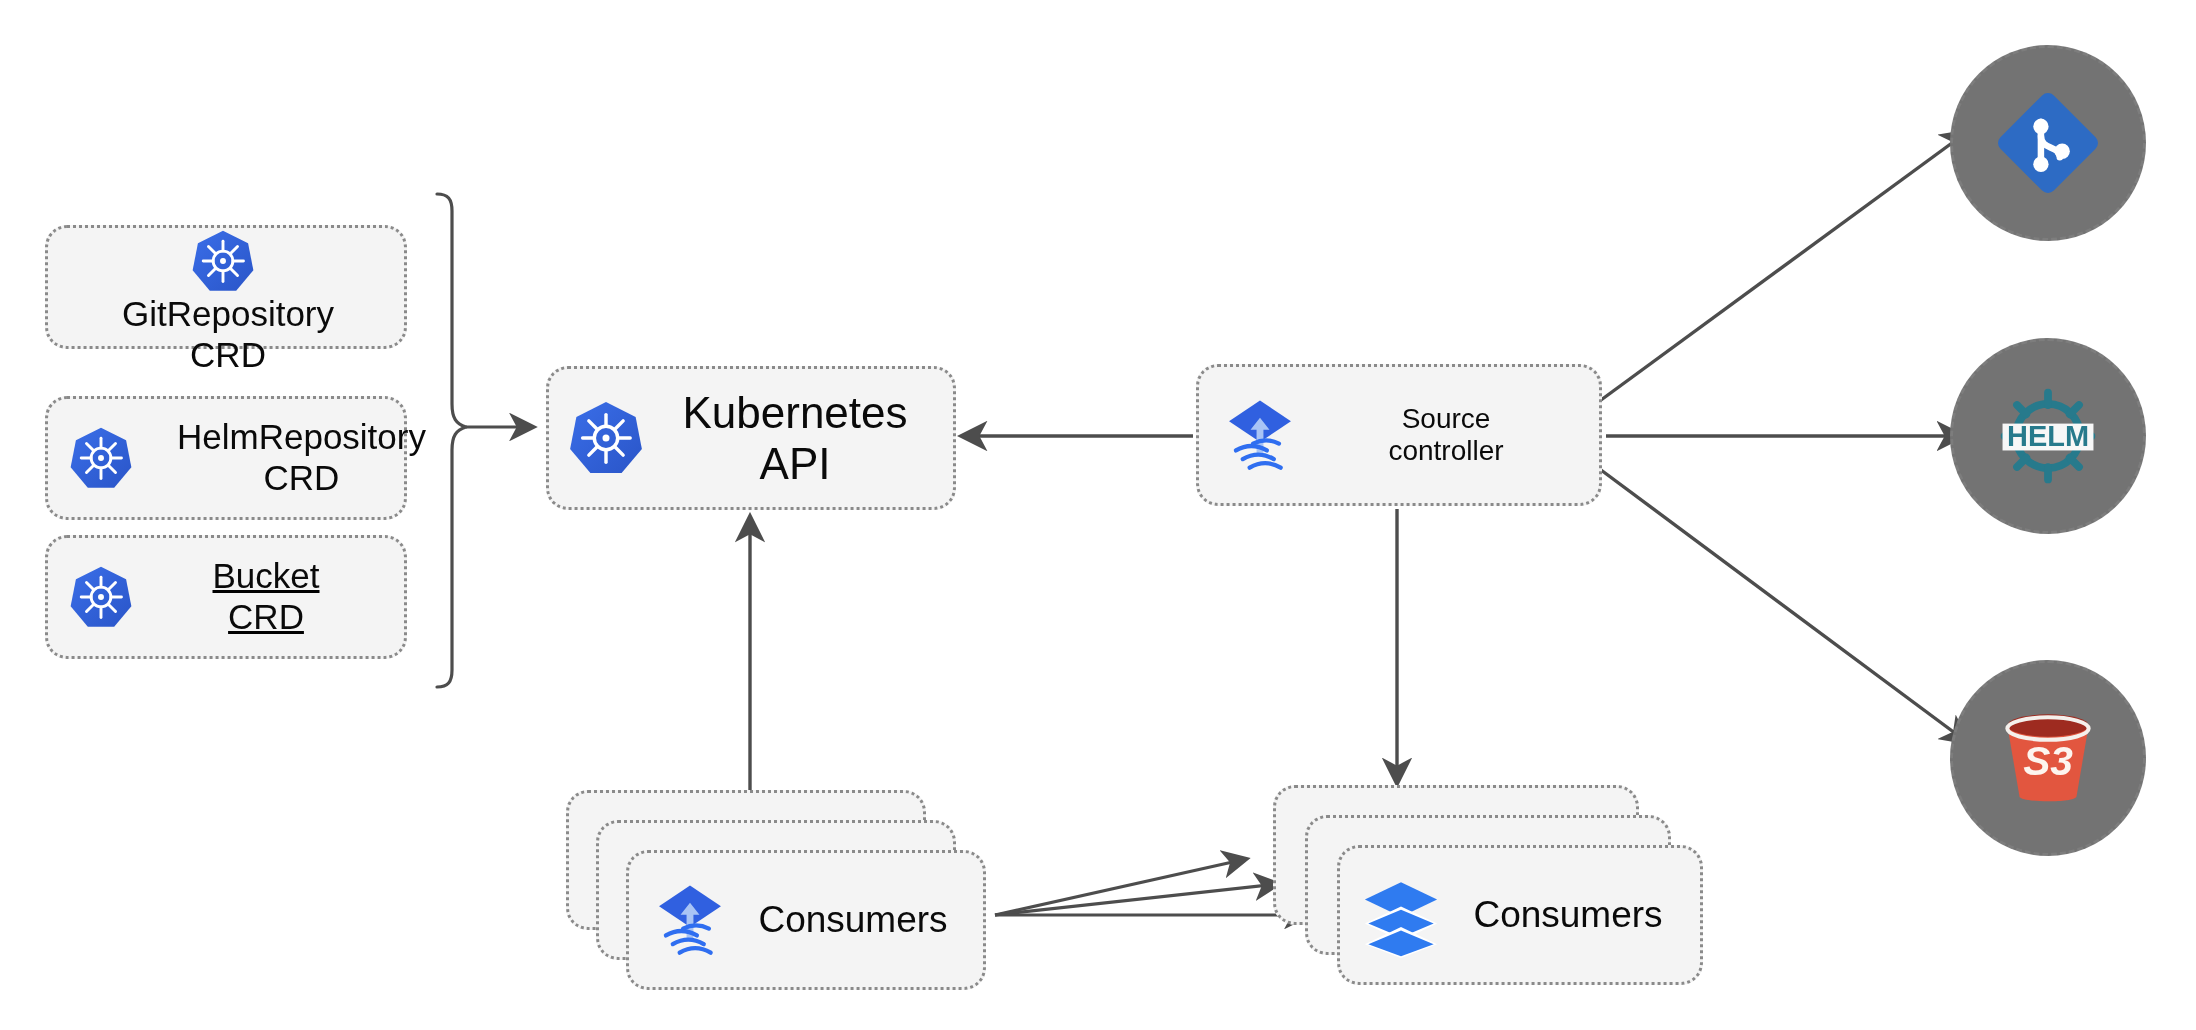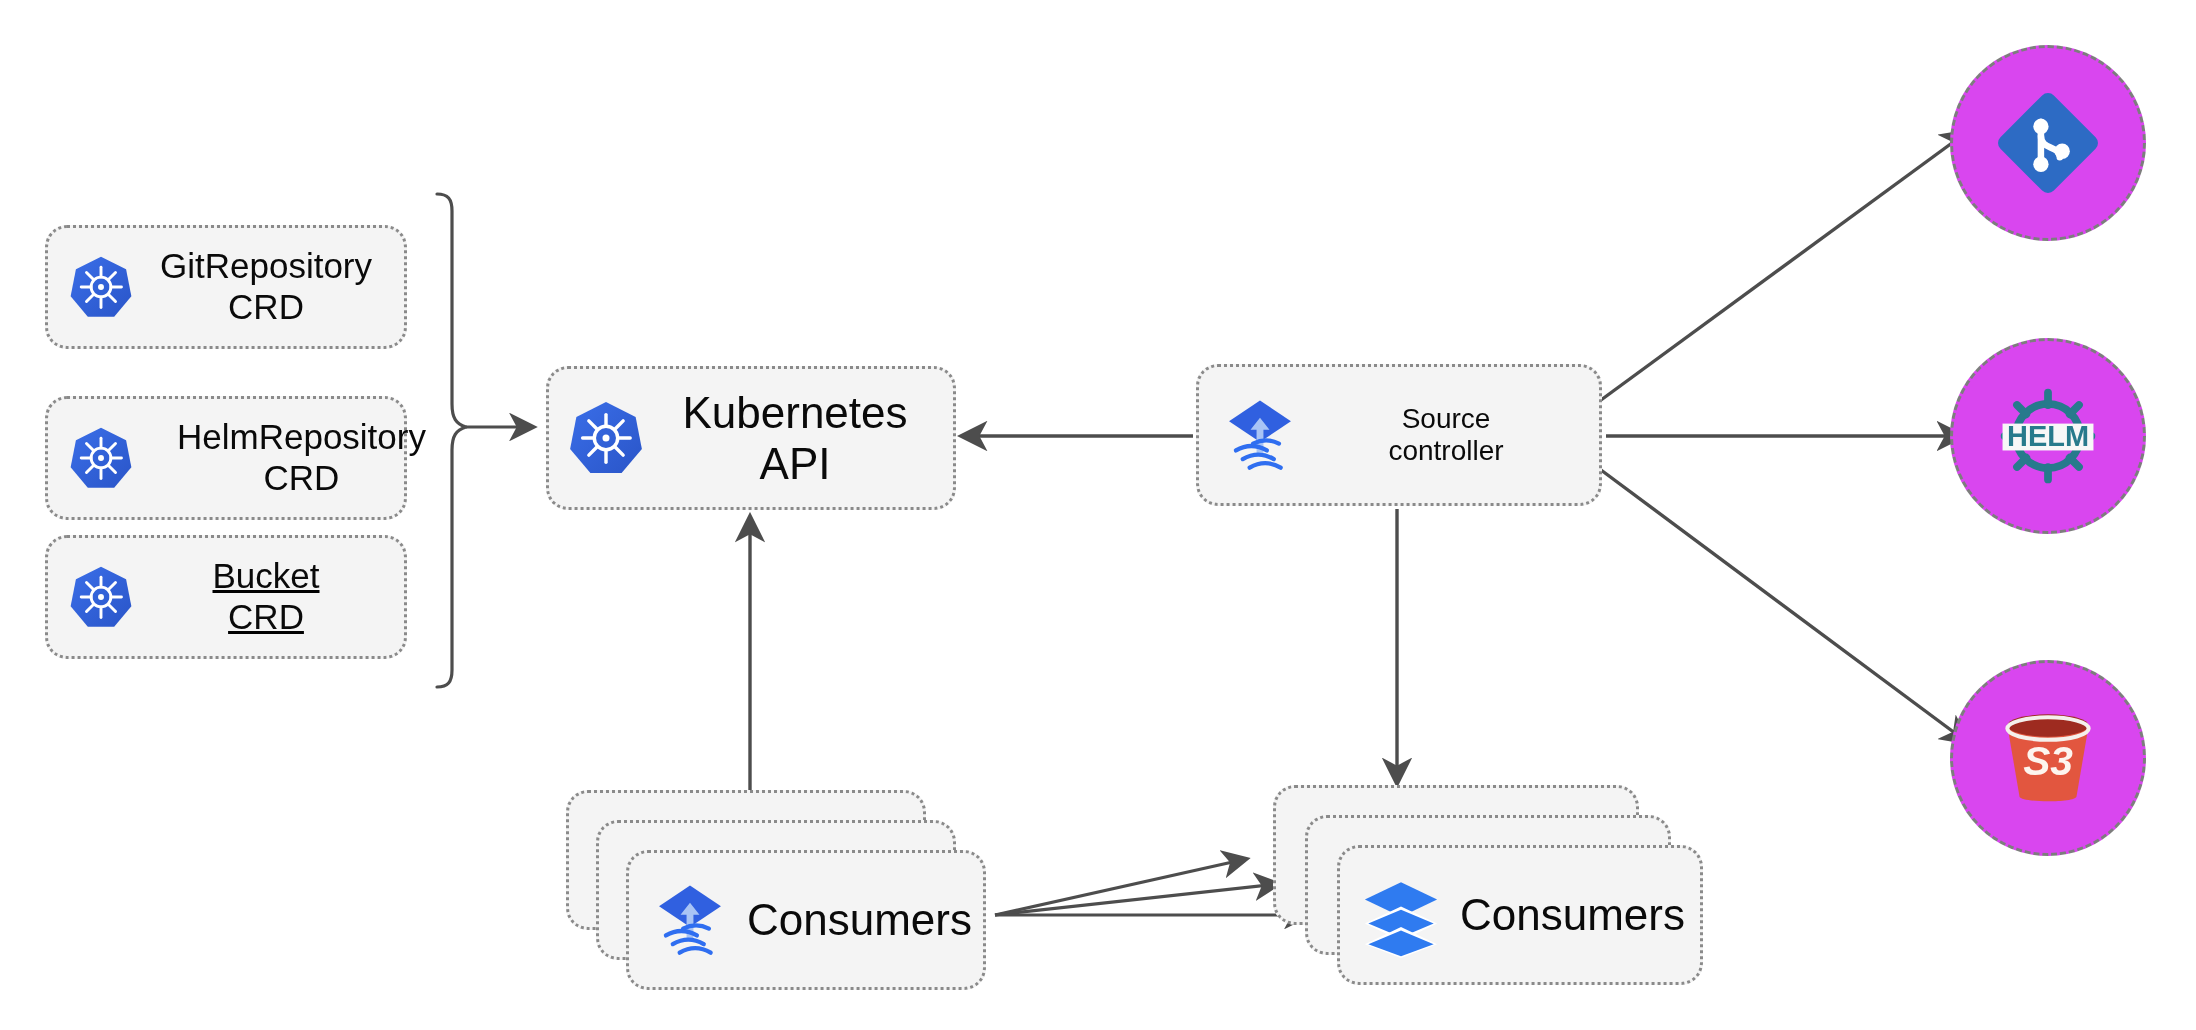--- a/index.html
+++ b/index.html
@@ -81,30 +81,30 @@
     position: absolute;
     box-sizing: border-box;
     background: #f4f4f4;
     border: 3px dotted #8a8a8a;
     border-radius: 22px;
     display: flex;
     flex-direction: row;
     align-items: center;
     padding: 0 24px 0 18px;
   }
-  .stack-front .node-label { font-size: 44px; }
+  .stack-front .node-label { font-size: 37px; }
 
   
   .circle-node {
     position: absolute;
     box-sizing: border-box;
     width: 196px;
     height: 196px;
     border-radius: 50%;
-    background: #d946ef;
+    background: #737373;
     border: 3px dashed #7d7d7d;
     display: flex;
     align-items: center;
     justify-content: center;
   }
 
   
   .icon {
     flex: 0 0 auto;
     display: block;
@@ -158,21 +158,21 @@
     <line x1="995" y1="915" x2="1278" y2="884" stroke="#4d4d4d" stroke-width="3.2" marker-end="url(#ah)"></line>
     <line x1="995" y1="915" x2="1308" y2="915" stroke="#4d4d4d" stroke-width="3.2" marker-end="url(#ah)"></line>
 
     <line x1="1601" y1="400" x2="1967" y2="132" stroke="#4d4d4d" stroke-width="3.4" marker-end="url(#ah)"></line>
 
     <line x1="1606" y1="436" x2="1962" y2="436" stroke="#4d4d4d" stroke-width="3.4" marker-end="url(#ah)"></line>
 
     <line x1="1601" y1="470" x2="1967" y2="742" stroke="#4d4d4d" stroke-width="3.4" marker-end="url(#ah)"></line>
   </svg>
 
-  <div class="node crd-box" style="top:225px;">
+  <div class="node crd-box" style="top:225px;flex-direction:column;">
     <svg class="icon icon-k8s" viewBox="0 0 100 100">
       <defs>
           <linearGradient id="kg1" x1="0" y1="0" x2="1" y2="1">
         <stop offset="0%" stop-color="#3a6ee8"></stop>
             <stop offset="100%" stop-color="#2a55c8"></stop>
       </linearGradient>
         </defs>
       <path d="M50 4 L88 23 L96 64 L70 95 L30 95 L4 64 L12 23 Z" fill="url(#kg1)"></path>
       <g stroke="#ffffff" stroke-width="4.4" fill="none" stroke-linecap="round">
         <circle cx="50" cy="50" r="15"></circle>

